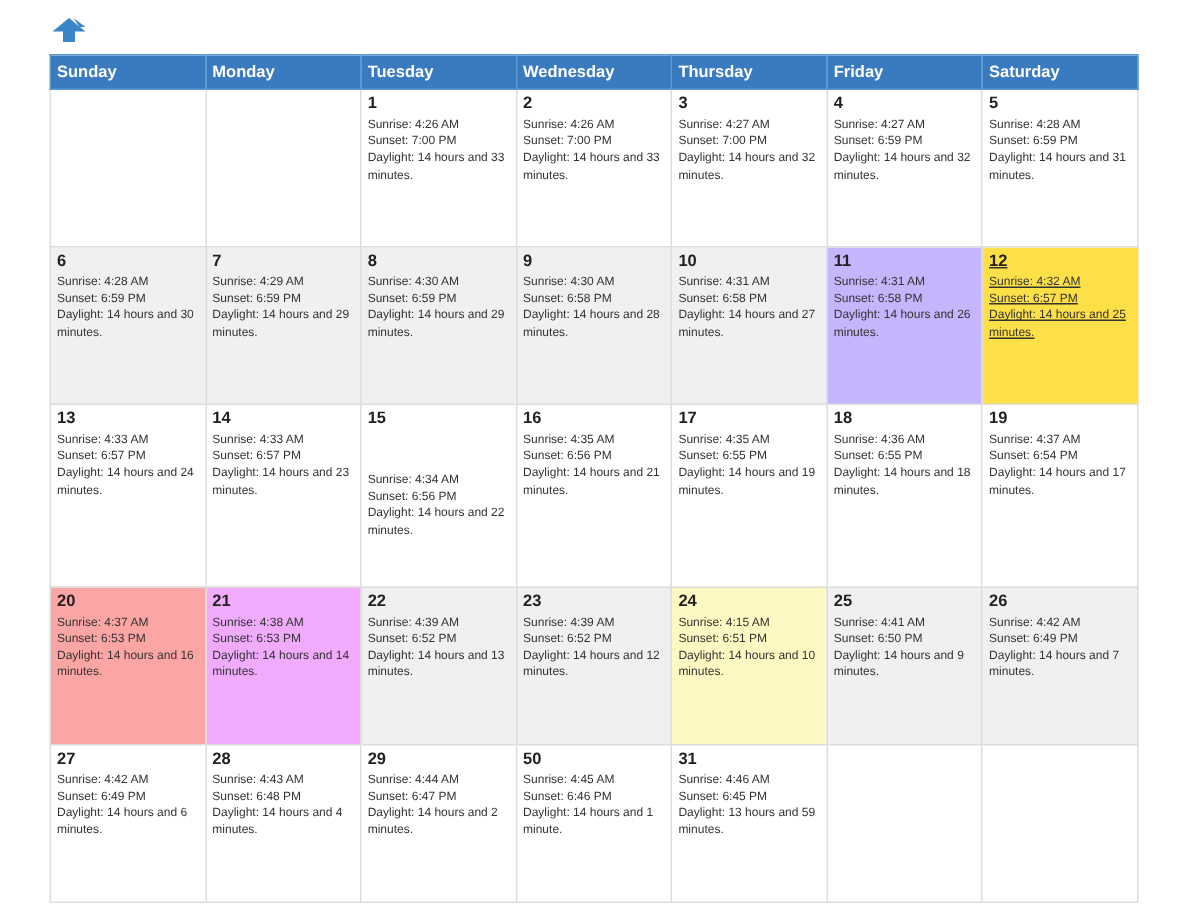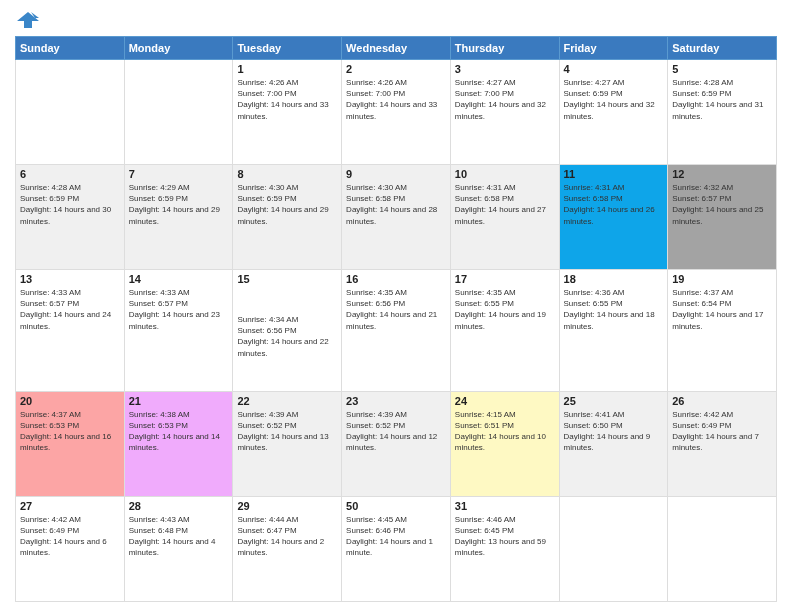--- a/index.html
+++ b/index.html
@@ -6,21 +6,21 @@
     body {
       font-family: Arial, sans-serif;
       background: #fff;
       width: 792px;
       height: 612px;
       overflow: hidden;
     }
     .page {
       width: 792px;
       height: 612px;
-      padding: 10px 15px;
+      padding: 10px 33px;
       display: flex;
       flex-direction: column;
     }
     .header {
       display: flex;
       justify-content: space-between;
       align-items: flex-start;
       margin-bottom: 8px;
     }
     .logo {
@@ -186,27 +186,27 @@
             <div class="cell-info" style="white-space: pre-line;">Sunrise: 4:30 AM
 Sunset: 6:58 PM
 Daylight: 14 hours and 28 minutes.</div>
           </td>
           <td style="background: rgb(240, 240, 240);">
             <span class="day-num">10</span>
             <div class="cell-info" style="white-space: pre-line;">Sunrise: 4:31 AM
 Sunset: 6:58 PM
 Daylight: 14 hours and 27 minutes.</div>
           </td>
-          <td style="background: #0ea5e9;">
+          <td style="background: #c4b5fd;">
             <span class="day-num">11</span>
             <div class="cell-info" style="white-space: pre-line;">Sunrise: 4:31 AM
 Sunset: 6:58 PM
 Daylight: 14 hours and 26 minutes.</div>
           </td>
-          <td style="background: #a3a3a3;">
+          <td style="background: #fde047; text-decoration: underline;">
             <span class="day-num">12</span>
             <div class="cell-info" style="white-space: pre-line;">Sunrise: 4:32 AM
 Sunset: 6:57 PM
 Daylight: 14 hours and 25 minutes.</div>
           </td>
         </tr>
         <tr>
           <td>
             <span class="day-num">13</span>
             <div class="cell-info" style="white-space: pre-line;">Sunrise: 4:33 AM

